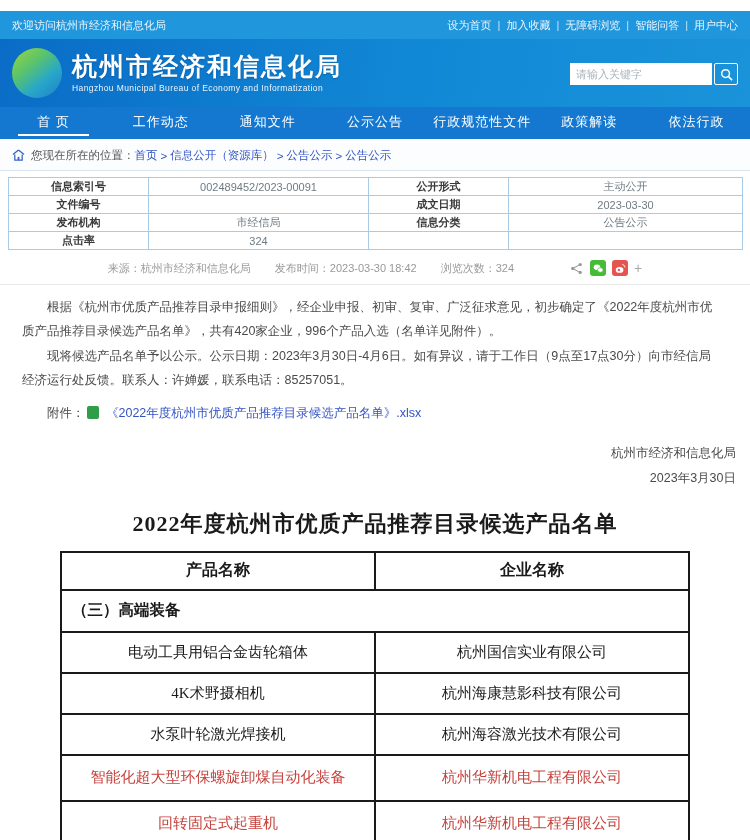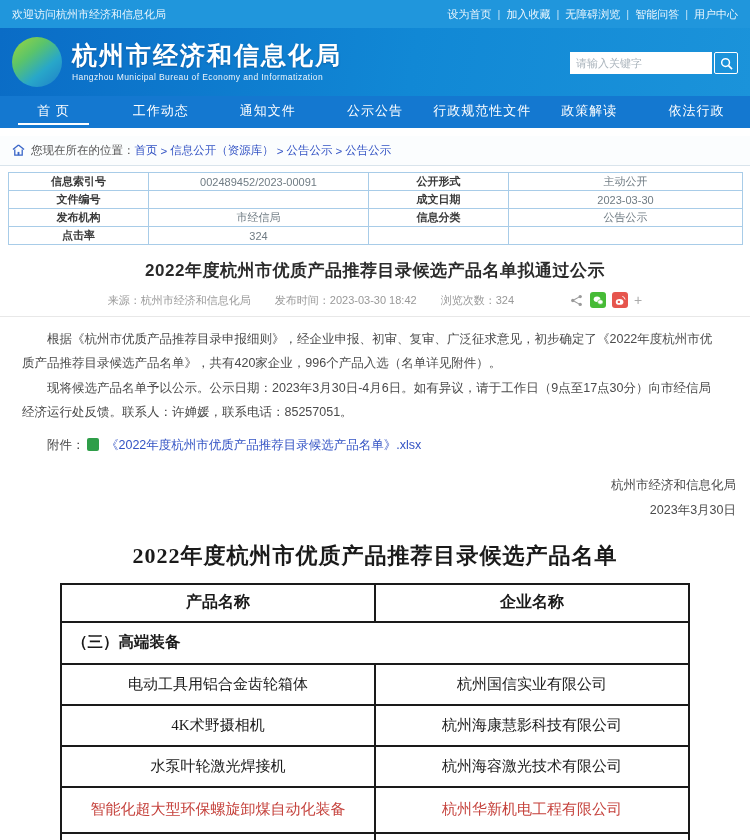--- a/index.html
+++ b/index.html
@@ -2,21 +2,21 @@
 <html><head>
 <meta charset="utf-8">
 <style>
   * { margin:0; padding:0; box-sizing:border-box; }
   html,body { width:750px; background:#fff; }
   body { font-family:"Liberation Sans","DejaVu Sans",sans-serif; }
   .page { width:750px; height:840px; background:#fff; overflow:hidden; }
 
   
   .topbar { height:28px; background:#2096dc; color:#eaf6fd; font-size:11px;
-            display:flex; align-items:center; justify-content:space-between; padding:0 12px; }
+            display:flex; align-items:center; justify-content:space-between; padding:0 12px;margin-top:11px; }
   .topbar a { color:#eaf6fd; text-decoration:none; cursor:pointer; }
   .topbar .sep { margin:0 6px; color:#bfe2f7; }
 
   
   .header { height:68px; background:linear-gradient(100deg,#0a6cc6 0%,#1188d5 55%,#1b93da 100%);
             display:flex; align-items:center; padding:0 12px; position:relative; }
   .logo { width:50px; height:50px; border-radius:50%;
           background:linear-gradient(140deg,#9ed63d 0%,#5bc46a 35%,#28a7c9 65%,#1e7ec9 100%);
           position:relative; overflow:hidden; flex:0 0 auto; }
   .logo::after { content:""; position:absolute; left:-8px; top:10px; width:60px; height:46px;
@@ -35,21 +35,21 @@
                 display:flex; align-items:center; justify-content:center; }
 
   
   .nav { height:32px; background:#1478d0; display:flex; }
   .nav a { flex:1; color:#fff; font-size:13px; text-decoration:none; text-align:center;
            line-height:30px; position:relative; cursor:pointer; letter-spacing:1px; }
   .nav a.active::after { content:""; position:absolute; left:18px; right:18px; bottom:3px;
            height:2px; background:#fff; }
 
   
-  .crumb { margin-top:8px; height:30px; background:#fbfdfe; border-bottom:1px solid #d9e4ec;
+  .crumb { margin-top:2px; height:30px; background:#fbfdfe; border-bottom:1px solid #d9e4ec;
            display:flex; align-items:center; padding:0 12px; font-size:11.5px; color:#555; }
   .crumb .home-ic { margin-right:6px; display:flex; }
   .crumb a { color:#3353c4; text-decoration:none; cursor:pointer; }
   .crumb .csep { color:#3353c4; margin:0 3px; }
 
   
   .info-table { width:734px; margin:6px 8px 0 8px; border-collapse:collapse; table-layout:fixed; }
   .info-table td { border:1px solid #a8cce8; height:18px; font-size:11px; text-align:center;
                    padding:0 4px; overflow:hidden; white-space:nowrap; }
   .info-table td.lbl { font-weight:bold; color:#3a3a3a; width:140px; }
@@ -170,21 +170,20 @@
     </tr>
     <tr>
       <td class="lbl">点击率</td>
       <td class="val v1">324</td>
       <td class="lbl"></td>
       <td class="val v2"></td>
     </tr>
   </tbody>
     </table>
 
-  <h1 class="art-title">2022年度杭州市优质产品推荐目录候选产品名单拟通过公示</h1>
 
   <div class="art-meta">
     <span>来源：杭州市经济和信息化局</span>
     <span>发布时间：2023-03-30 18:42</span>
     <span>浏览次数：324</span>
     <span class="share-box">
       <span class="sh-ic">
         <svg width="13" height="13" viewBox="0 0 14 14">
             <circle cx="3" cy="7" r="1.8" fill="#999"></circle>
             <circle cx="11" cy="2.8" r="1.8" fill="#999"></circle>

